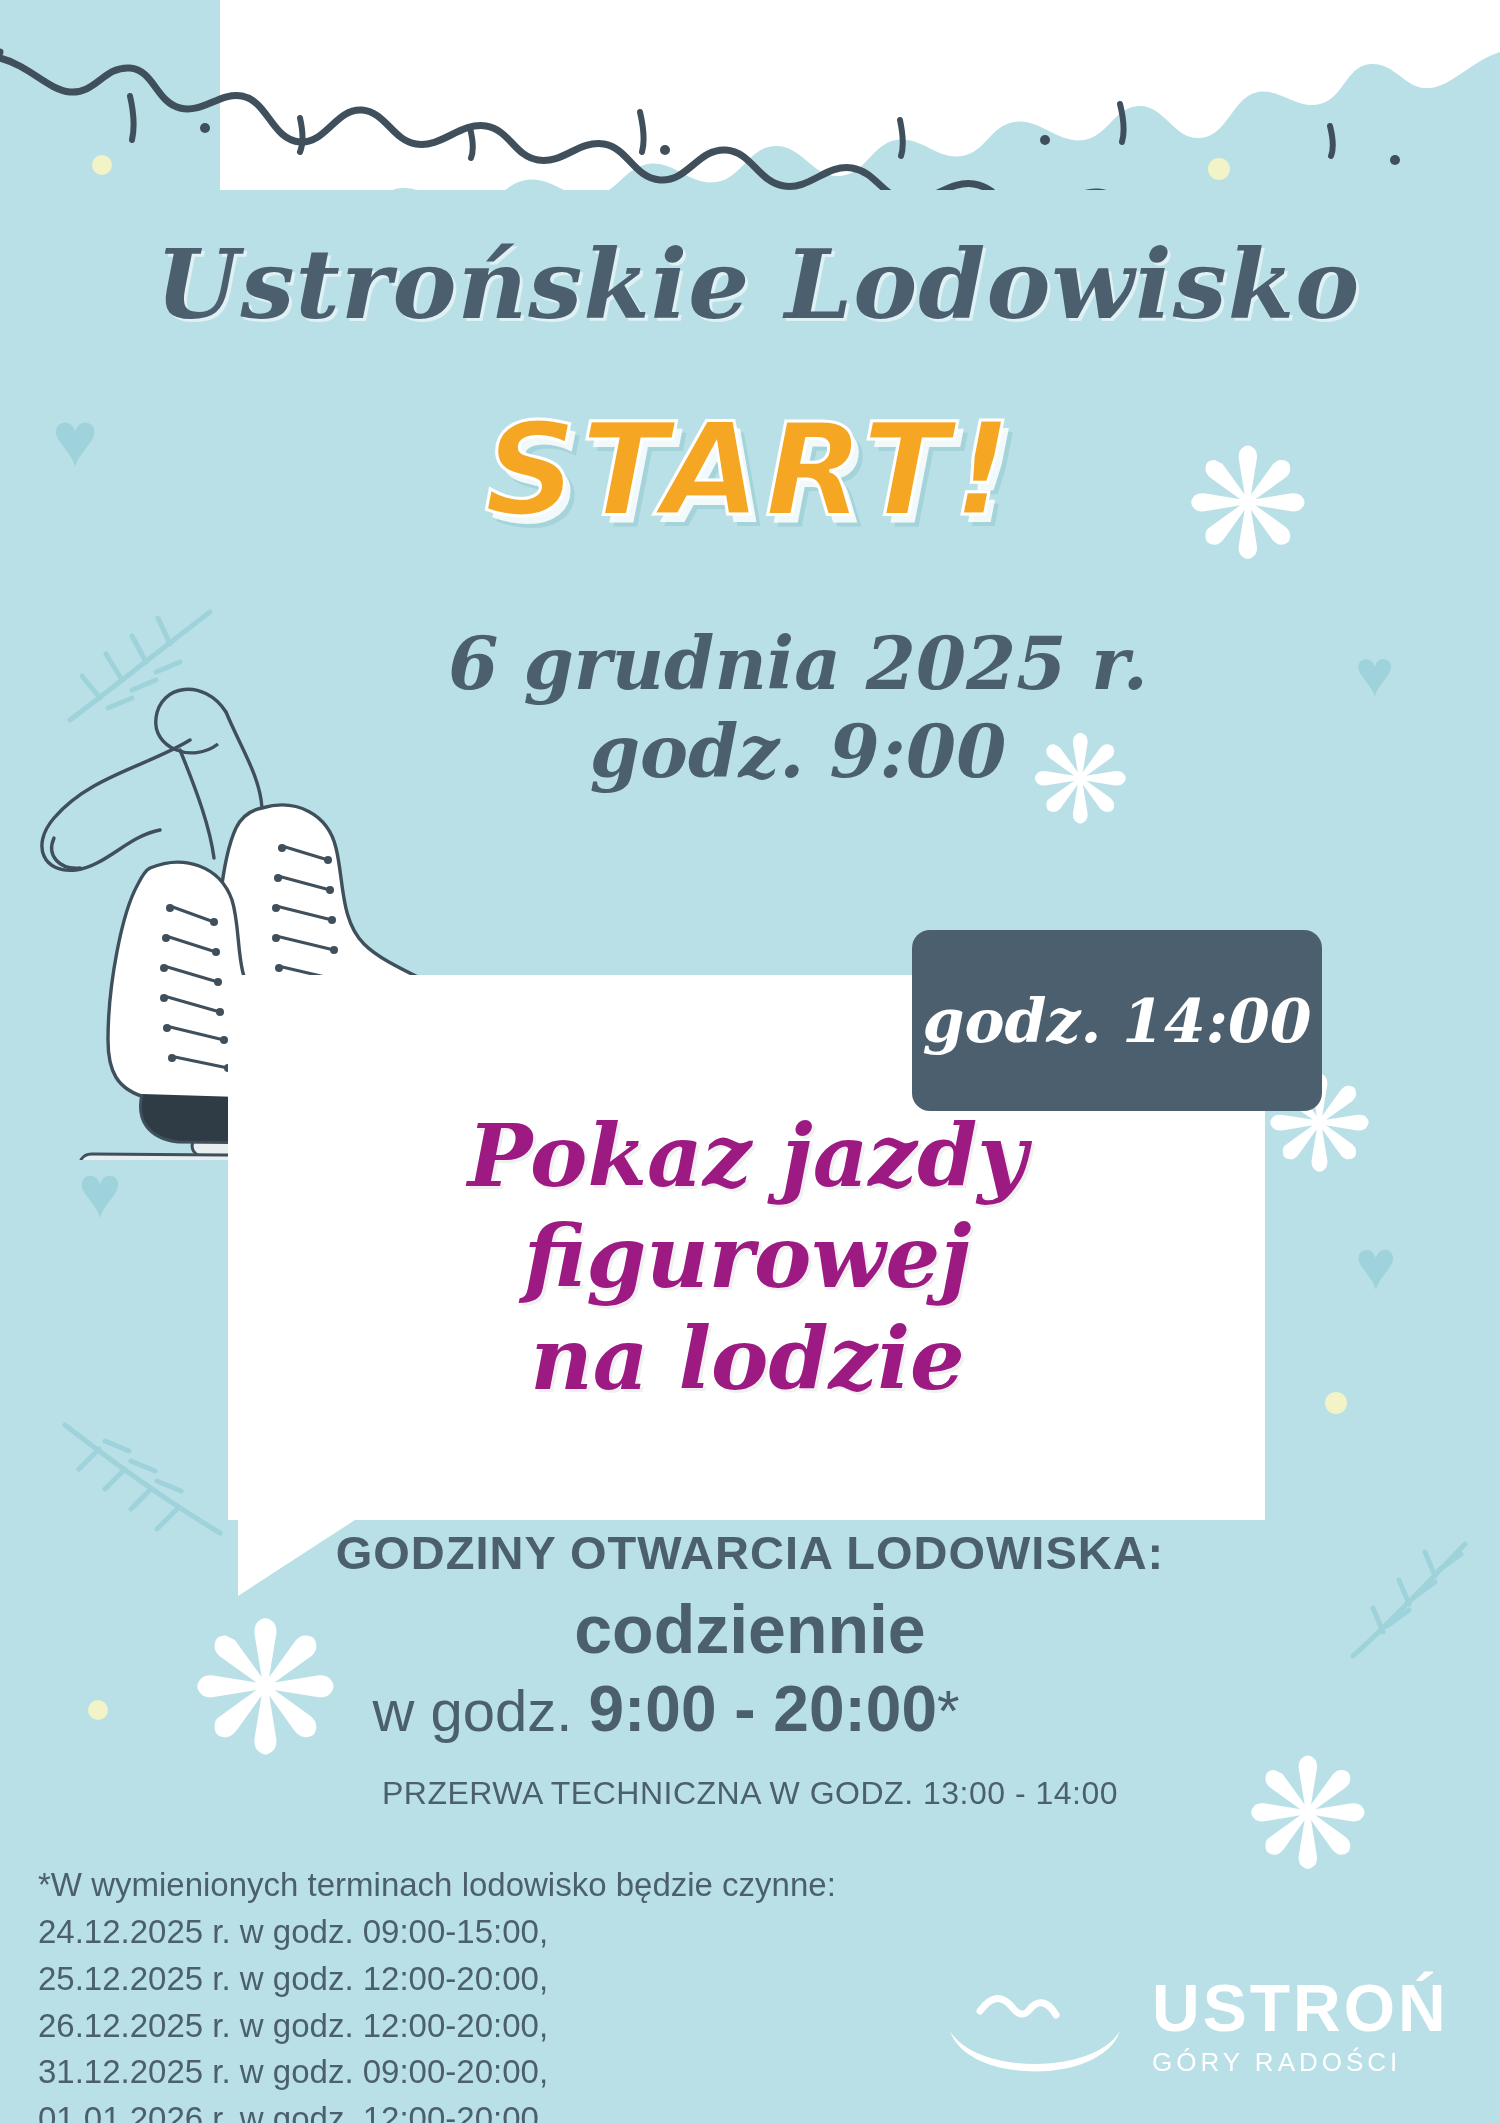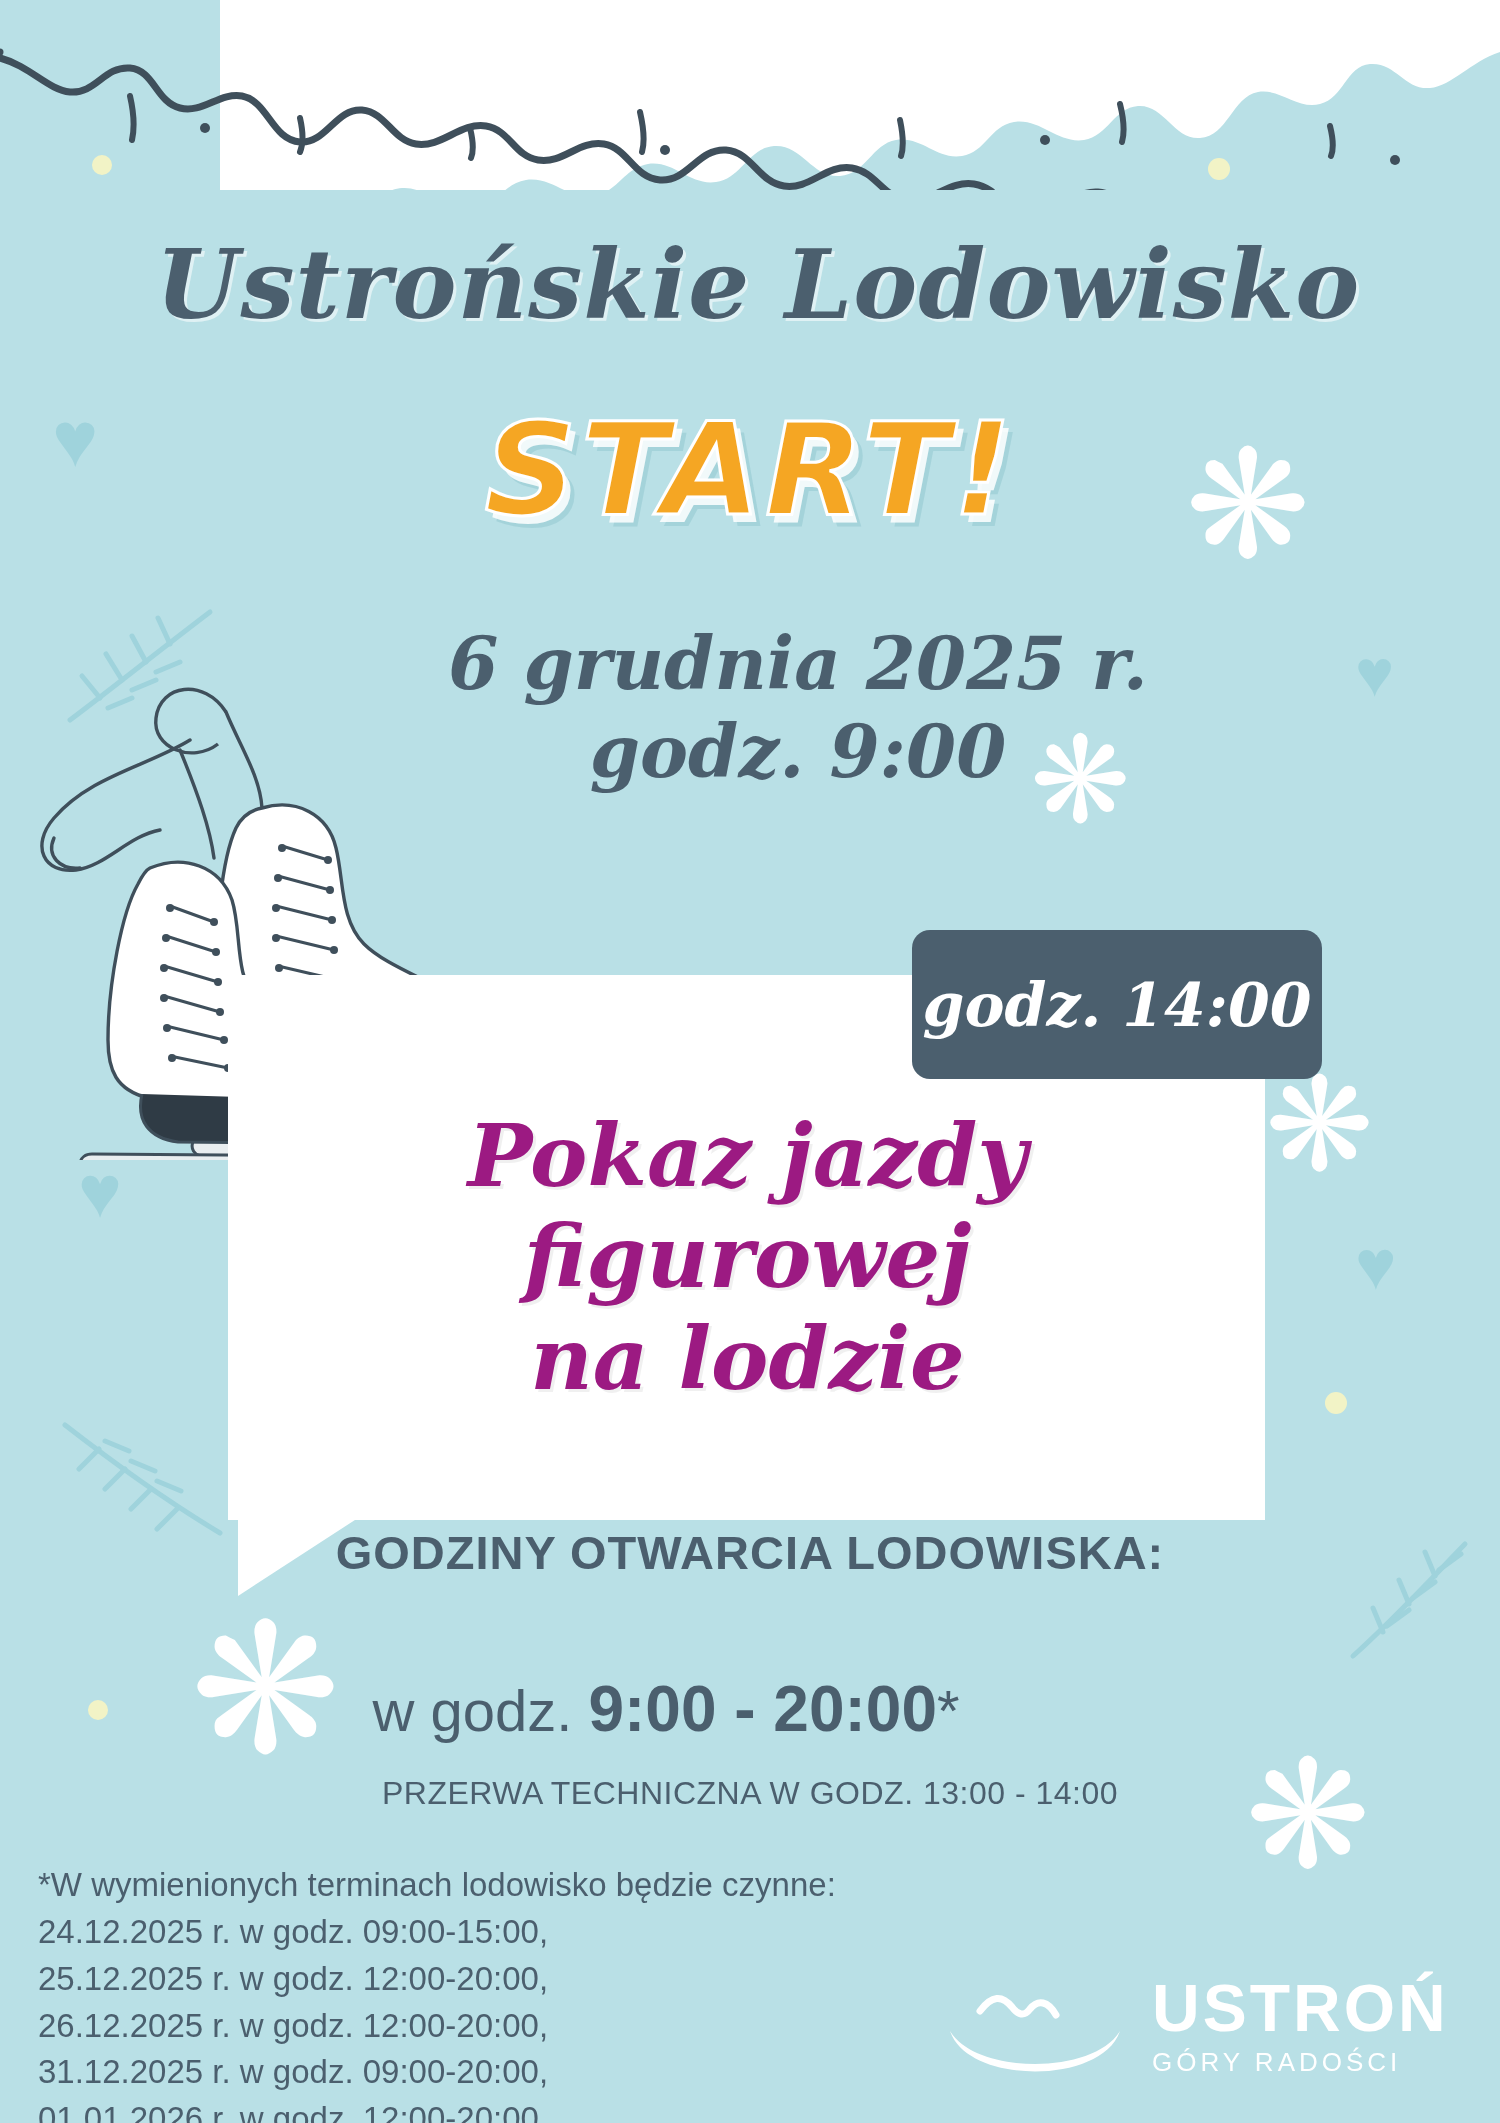--- a/index.html
+++ b/index.html
@@ -126,21 +126,21 @@
     border-left: 0 solid transparent;
     border-right: 120px solid transparent;
     border-top: 78px solid #ffffff;
   }
 
   .hour-badge {
     position: absolute;
     top: 930px;
     left: 912px;
     width: 410px;
-    height: 149px;
+    height: 181px;
     background: #4b5f6e;
     border-radius: 18px;
     display: flex;
     align-items: center;
     justify-content: center;
     font-family: "DejaVu Serif", serif;
     font-style: italic;
     font-weight: bold;
     font-size: 60px;
     color: #ffffff;
@@ -370,20 +370,21 @@
   <div class="card-tail"></div>
 
   <div class="hour-badge">godz. 14:00</div>
 
   <div class="show-title">
     <div>Pokaz jazdy figurowej</div>
     <div>na lodzie</div>
   </div>
 
   <div class="hours-heading">GODZINY OTWARCIA LODOWISKA:</div>
+  <div class="hours-daily">codziennie</div>
   <div class="hours-range">
     <span>w godz. </span><b>9:00 - 20:00</b><span>*</span>
   </div>
   <div class="break-note">PRZERWA TECHNICZNA W GODZ. 13:00 - 14:00</div>
 
   <div class="footnote">
     <div>*W wymienionych terminach lodowisko będzie czynne:</div>
     <div>24.12.2025 r. w godz. 09:00-15:00,</div>
     <div>25.12.2025 r. w godz. 12:00-20:00,</div>
     <div>26.12.2025 r. w godz. 12:00-20:00,</div>

